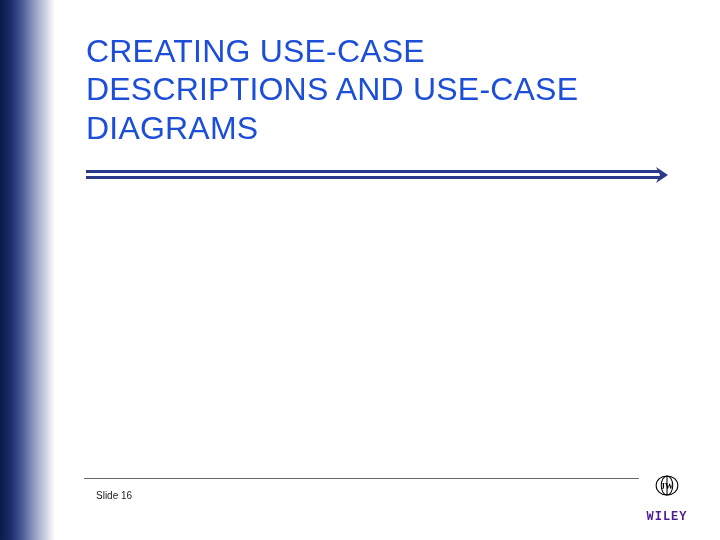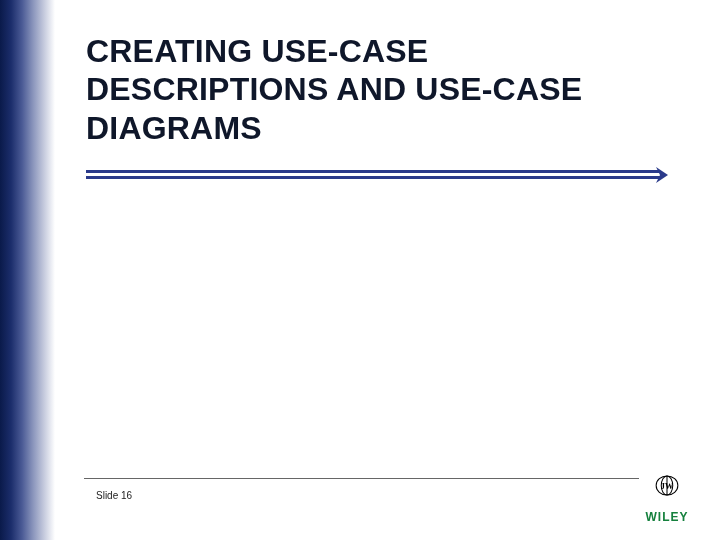--- a/index.html
+++ b/index.html
@@ -15,24 +15,24 @@
       left: 0; top: 0;
       width: 55px;
       height: 540px;
       background: linear-gradient(to right, #0a1a4a 0%, #1b2d6b 20%, #4a5a95 40%, #8a95bc 60%, #c5cadd 80%, #ffffff 100%);
     }
     .title {
       position: absolute;
       left: 86px;
       top: 32px;
       width: 570px;
-      font-weight: 700;
+      font-weight: 400;
       font-size: 32px;
       line-height: 1.2;
-      color: #0f172a;
+      color: #1d4ed8;
       letter-spacing: 0.2px;
     }
     .underline-group {
       position: absolute;
       left: 86px;
       top: 170px;
       width: 582px;
       height: 24px;
     }
     .line1 {
@@ -78,25 +78,25 @@
       display: flex;
       flex-direction: column;
       align-items: center;
       justify-content: flex-start;
     }
     .logo-mark {
       width: 38px;
       height: 34px;
     }
     .logo-text {
-      font-family: Liberation Sans, sans-serif;
+      font-family: Liberation Mono, monospace;
       font-size: 12px;
       font-weight: 700;
       letter-spacing: 1px;
-      color: #15803d;
+      color: #4c1d95;
       margin-top: 13px;
     }
   </style>
 </head>
 <body>
 
 <div class="slide">
 
   <div class="left-gradient"></div>
 

